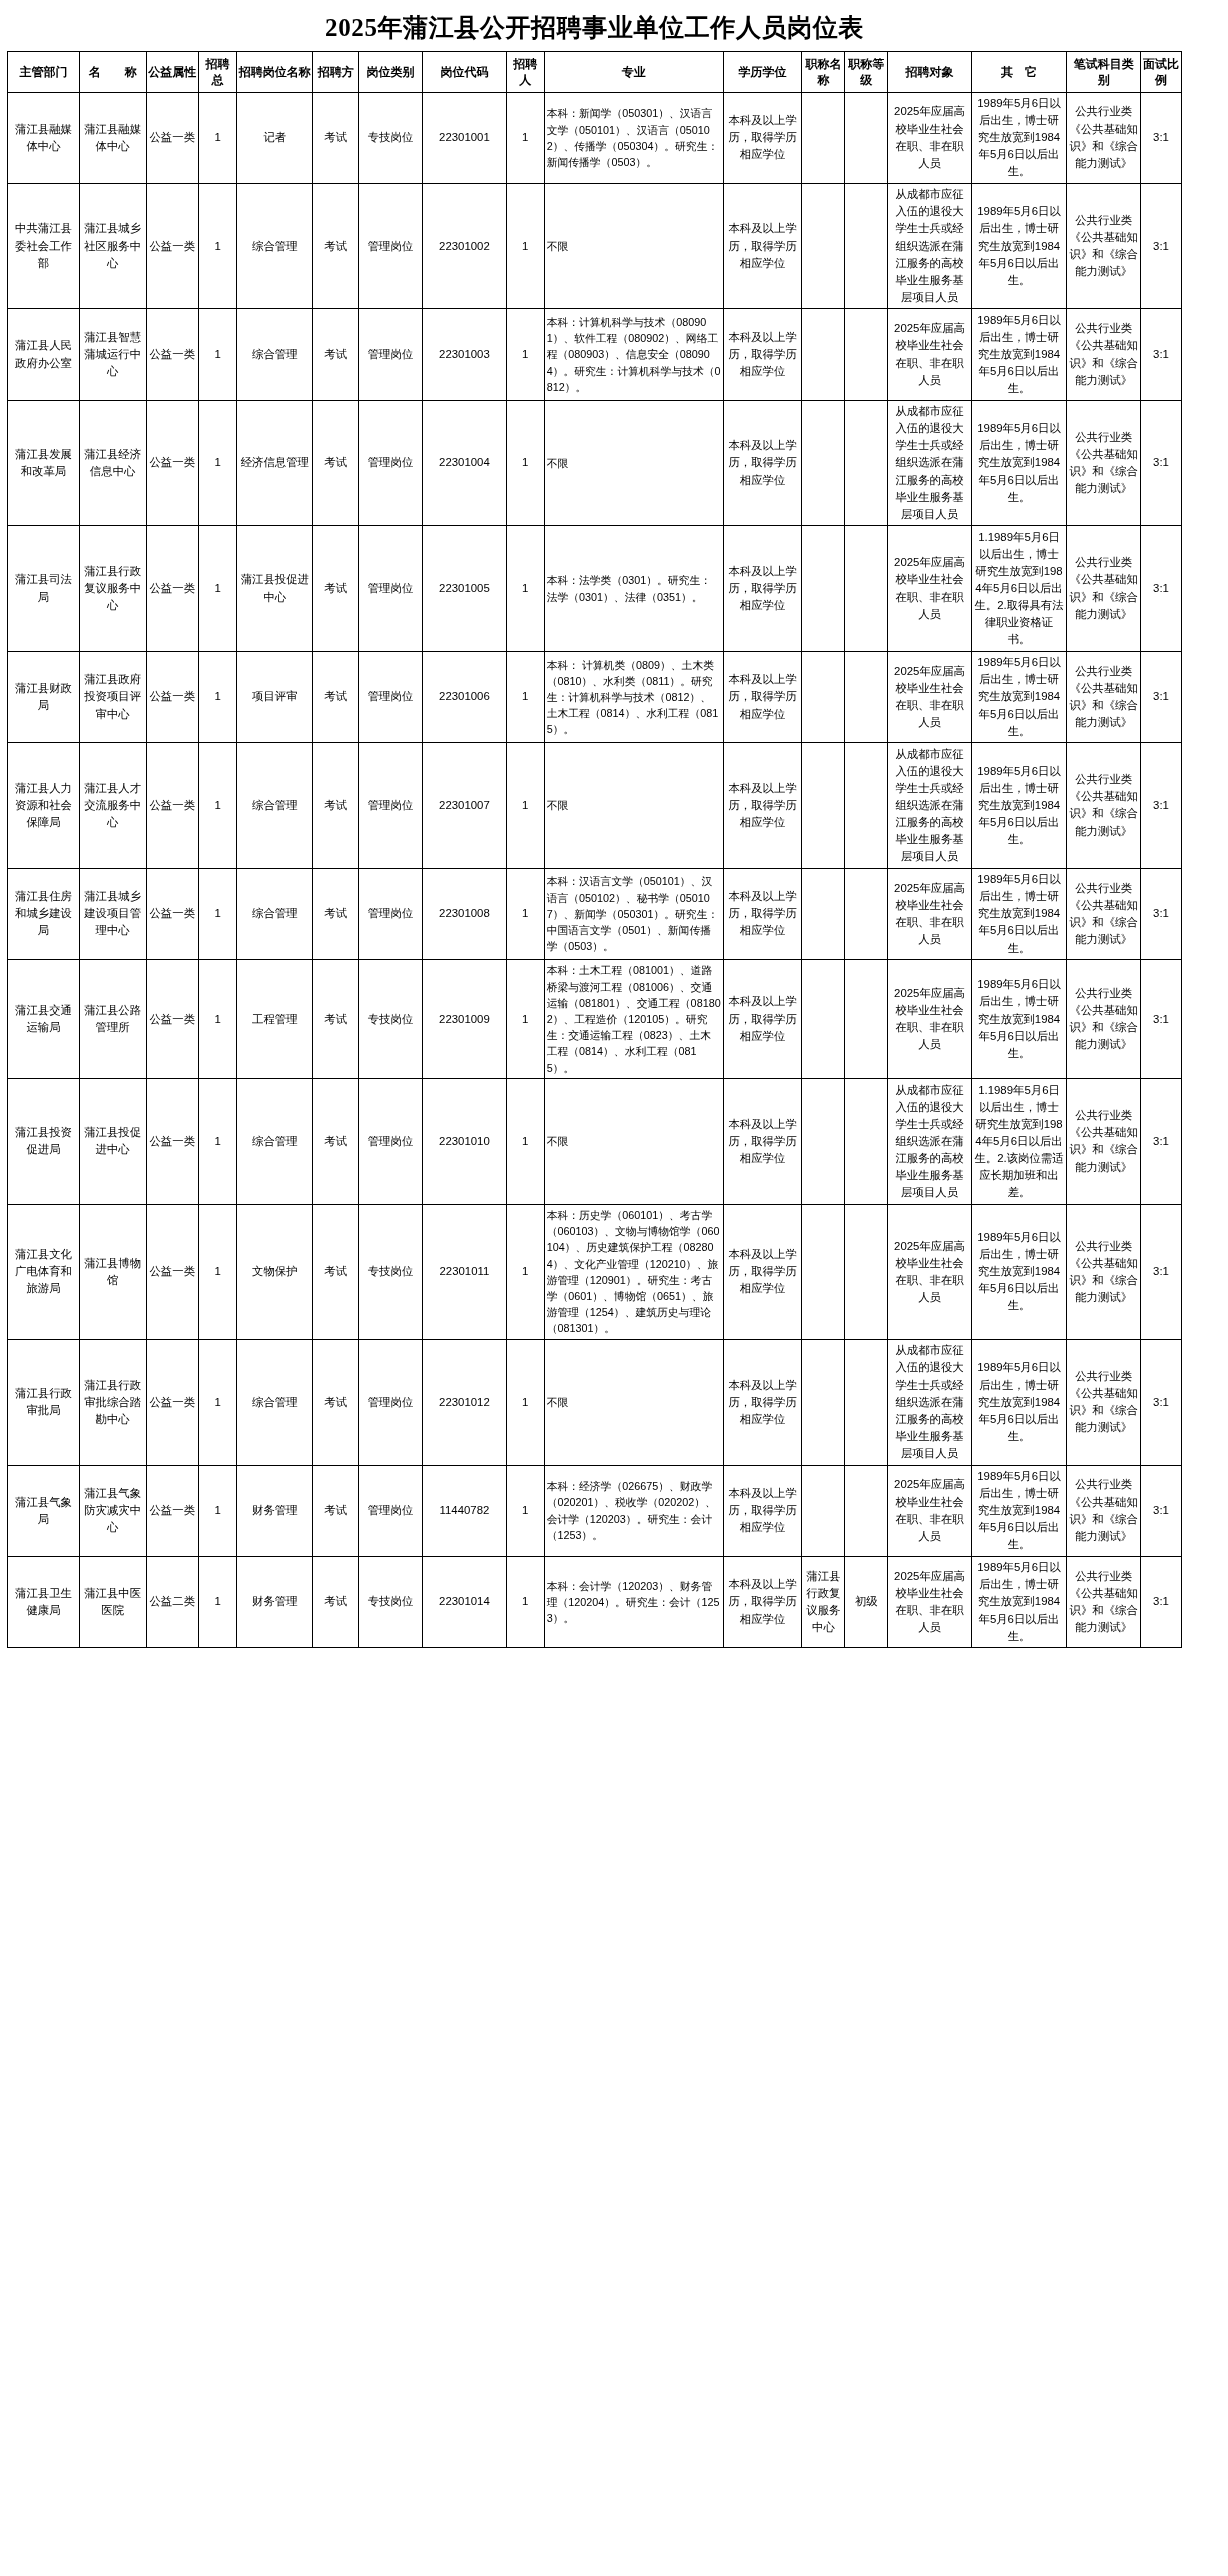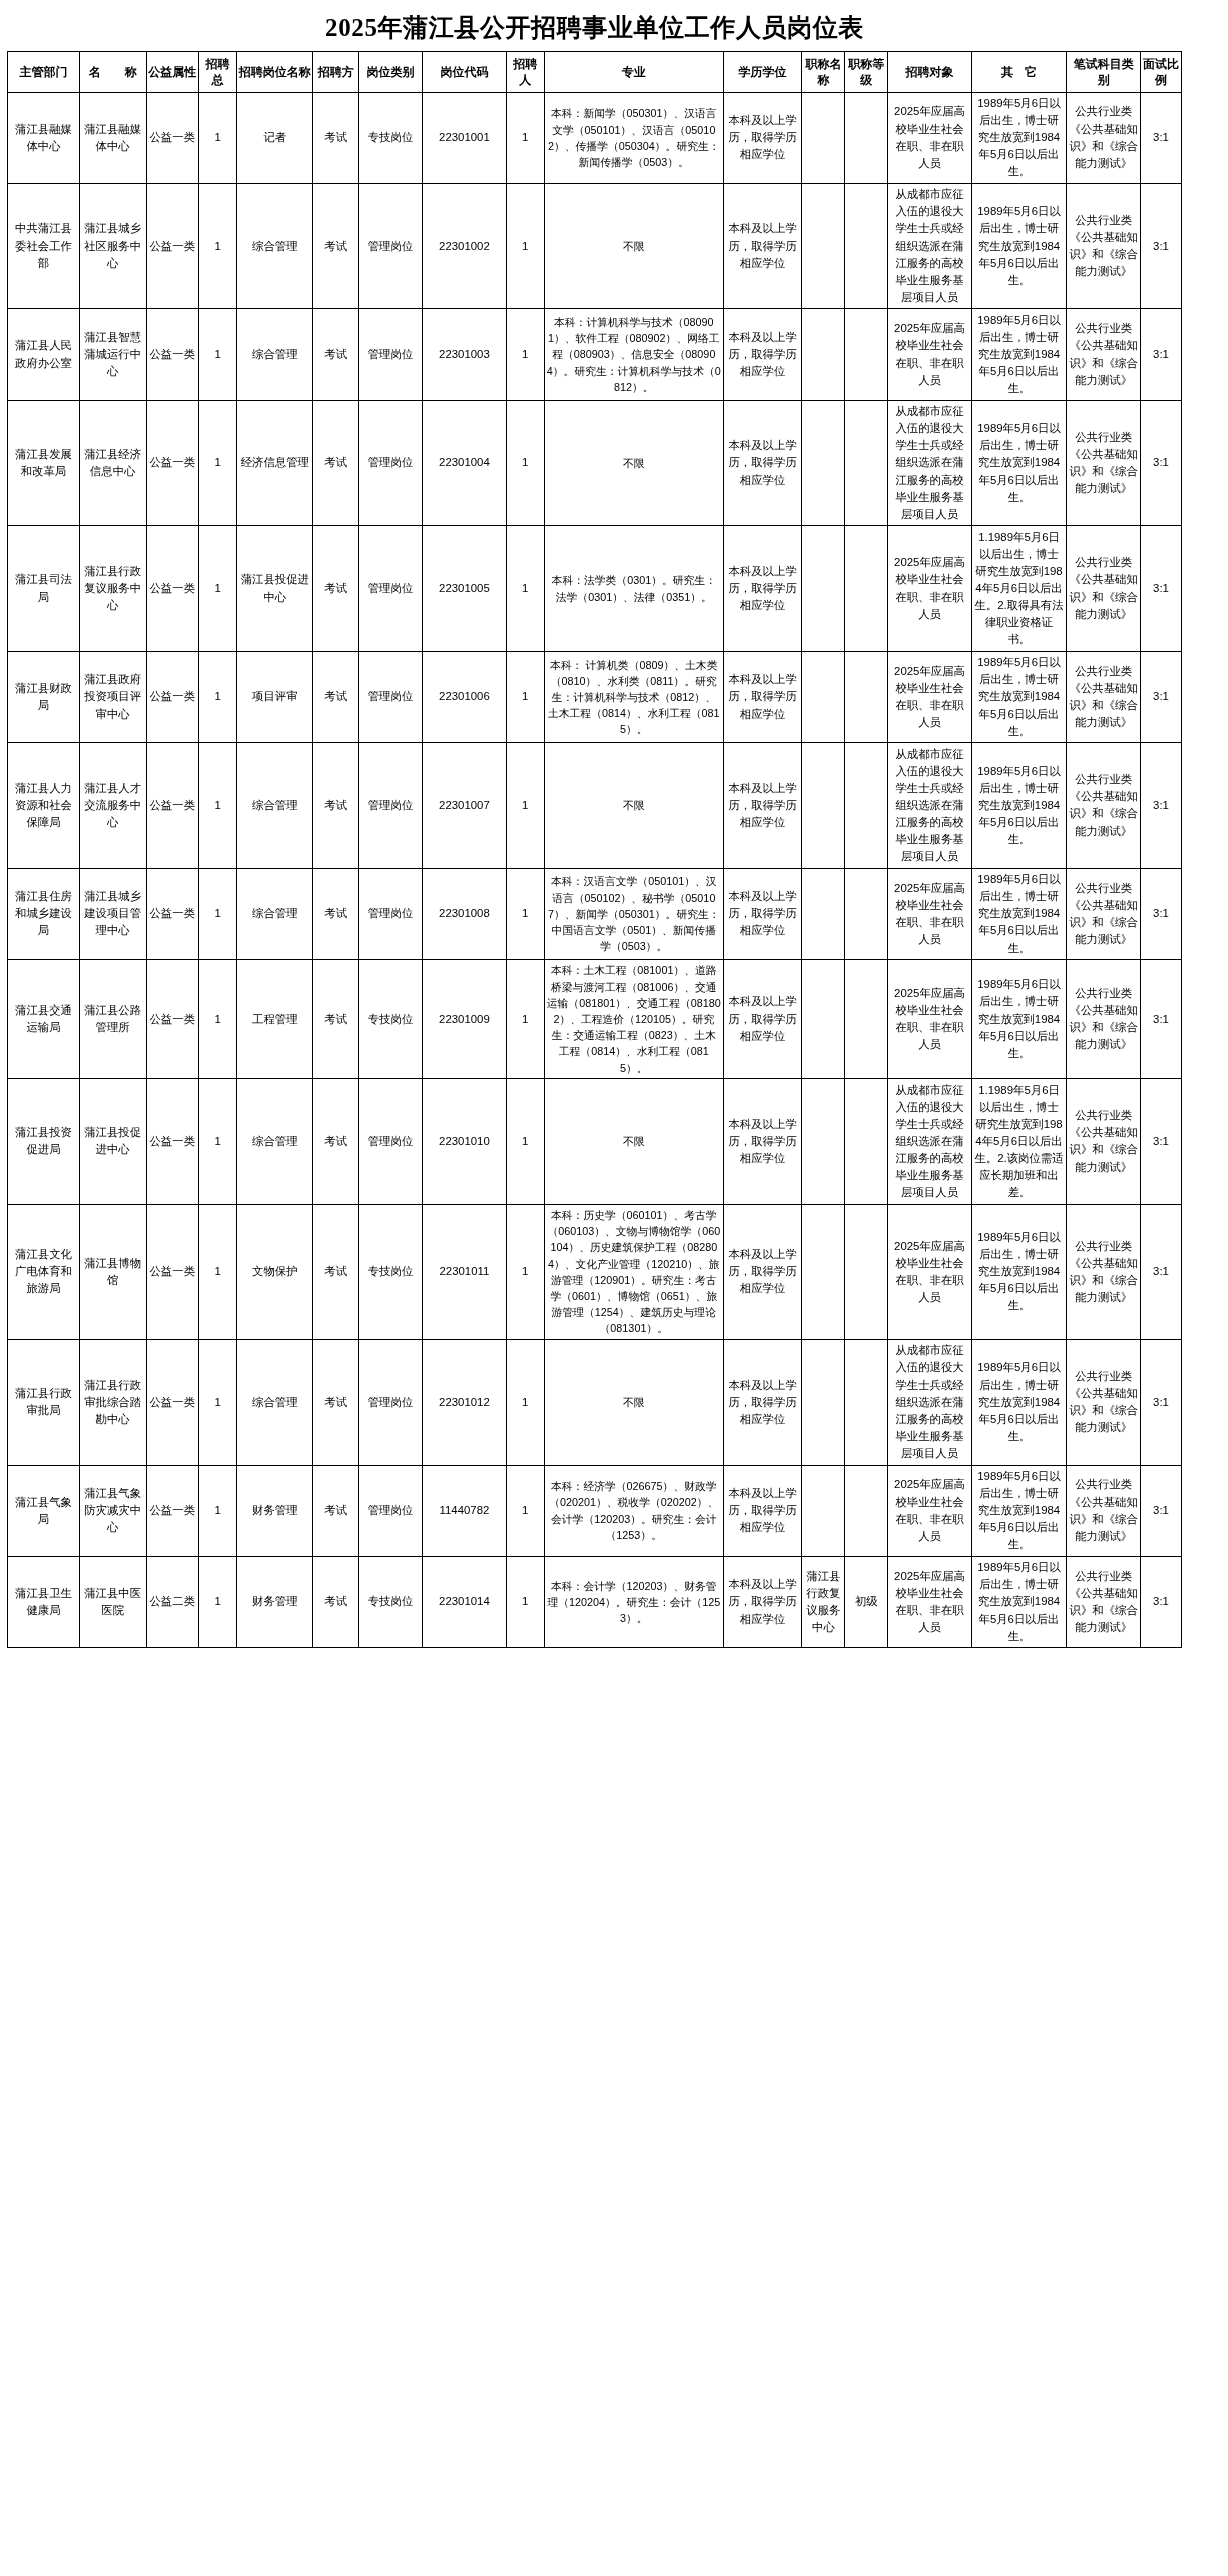--- a/index.html
+++ b/index.html
@@ -44,21 +44,21 @@
   col.c7{width:7.0%}
   col.c8{width:3.2%}
   col.c9{width:15.0%}
   col.c10{width:6.6%}
   col.c11{width:3.6%}
   col.c12{width:3.6%}
   col.c13{width:7.0%}
   col.c14{width:8.0%}
   col.c15{width:6.2%}
   col.c16{width:3.4%}
-  td.left{text-align:center}
+  td.left{text-align:left}
   .small{font-size:10.8px}
 </style>
 </head>
 <body>
 
 <div id="page">
 
   <div id="doc-title">2025年蒲江县公开招聘事业单位工作人员岗位表</div>
 
   <table>

